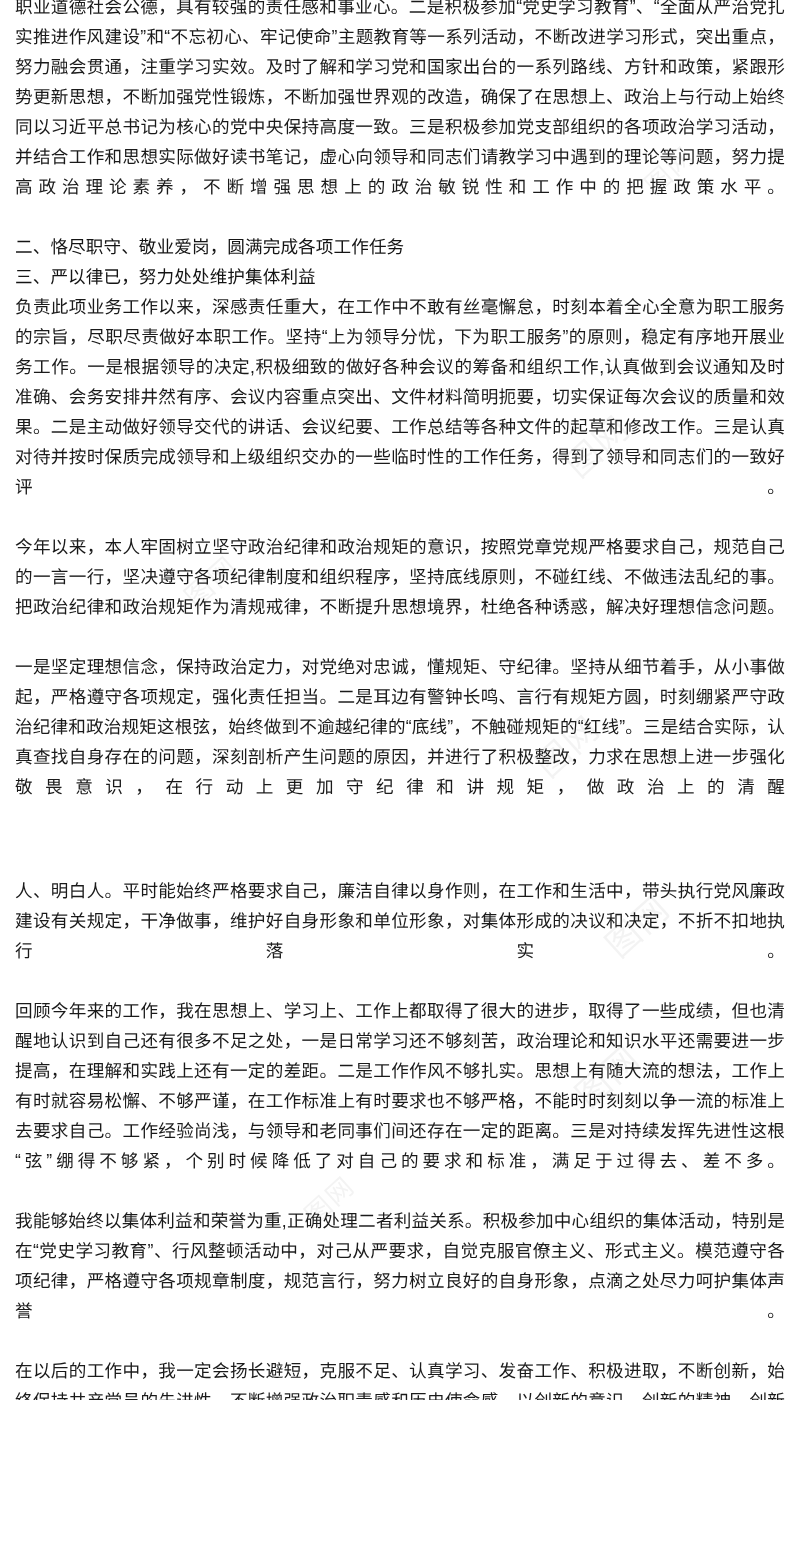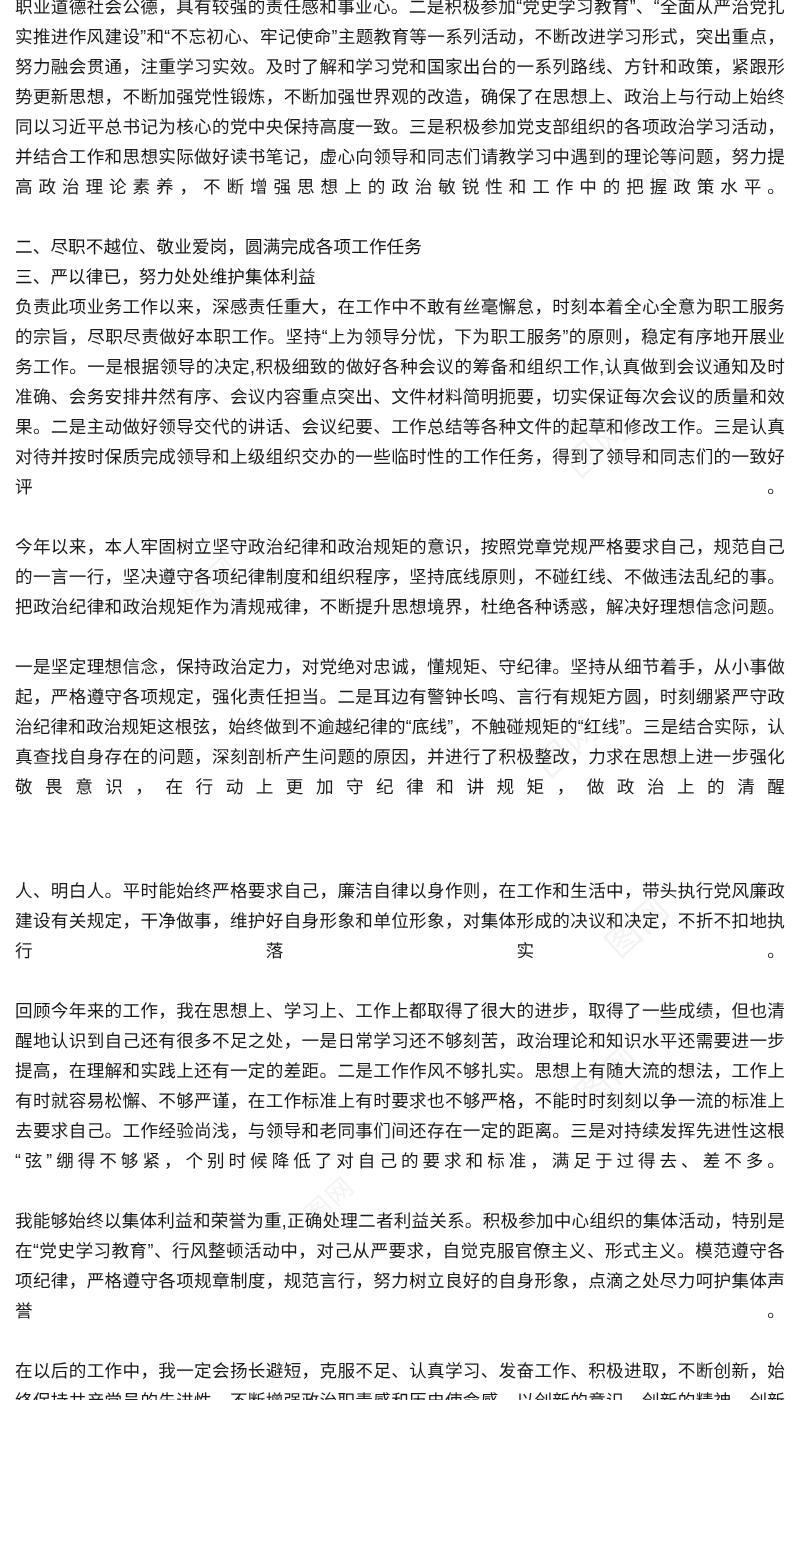--- a/index.html
+++ b/index.html
@@ -117,21 +117,21 @@
 </head>
 <body>
 
 <div class="doc">
 
   <section class="page" id="page-1">
     <div class="page-body">
 
       <p class="para">职业道德社会公德，具有较强的责任感和事业心。二是积极参加“党史学习教育”、“全面从严治党扎实推进作风建设”和“不忘初心、牢记使命”主题教育等一系列活动，不断改进学习形式，突出重点，努力融会贯通，注重学习实效。及时了解和学习党和国家出台的一系列路线、方针和政策，紧跟形势更新思想，不断加强党性锻炼，不断加强世界观的改造，确保了在思想上、政治上与行动上始终同以习近平总书记为核心的党中央保持高度一致。三是积极参加党支部组织的各项政治学习活动，并结合工作和思想实际做好读书笔记，虚心向领导和同志们请教学习中遇到的理论等问题，努力提高政治理论素养，不断增强思想上的政治敏锐性和工作中的把握政策水平。</p>
 
-      <p class="para heading nostretch">二、尽职不越位、敬业爱岗，圆满完成各项工作任务</p>
+      <p class="para heading nostretch">二、恪尽职守、敬业爱岗，圆满完成各项工作任务</p>
 
 
       <p class="para heading nostretch">三、严以律已，努力处处维护集体利益</p>
 
       <p class="para">负责此项业务工作以来，深感责任重大，在工作中不敢有丝毫懈怠，时刻本着全心全意为职工服务的宗旨，尽职尽责做好本职工作。坚持“上为领导分忧，下为职工服务”的原则，稳定有序地开展业务工作。一是根据领导的决定,积极细致的做好各种会议的筹备和组织工作,认真做到会议通知及时准确、会务安排井然有序、会议内容重点突出、文件材料简明扼要，切实保证每次会议的质量和效果。二是主动做好领导交代的讲话、会议纪要、工作总结等各种文件的起草和修改工作。三是认真对待并按时保质完成领导和上级组织交办的一些临时性的工作任务，得到了领导和同志们的一致好评。</p>
 
       <p class="para">今年以来，本人牢固树立坚守政治纪律和政治规矩的意识，按照党章党规严格要求自己，规范自己的一言一行，坚决遵守各项纪律制度和组织程序，坚持底线原则，不碰红线、不做违法乱纪的事。把政治纪律和政治规矩作为清规戒律，不断提升思想境界，杜绝各种诱惑，解决好理想信念问题。</p>
 
       <p class="para">一是坚定理想信念，保持政治定力，对党绝对忠诚，懂规矩、守纪律。坚持从细节着手，从小事做起，严格遵守各项规定，强化责任担当。二是耳边有警钟长鸣、言行有规矩方圆，时刻绷紧严守政治纪律和政治规矩这根弦，始终做到不逾越纪律的“底线”，不触碰规矩的“红线”。三是结合实际，认真查找自身存在的问题，深刻剖析产生问题的原因，并进行了积极整改，力求在思想上进一步强化敬畏意识，在行动上更加守纪律和讲规矩，做政治上的清醒</p>
 

